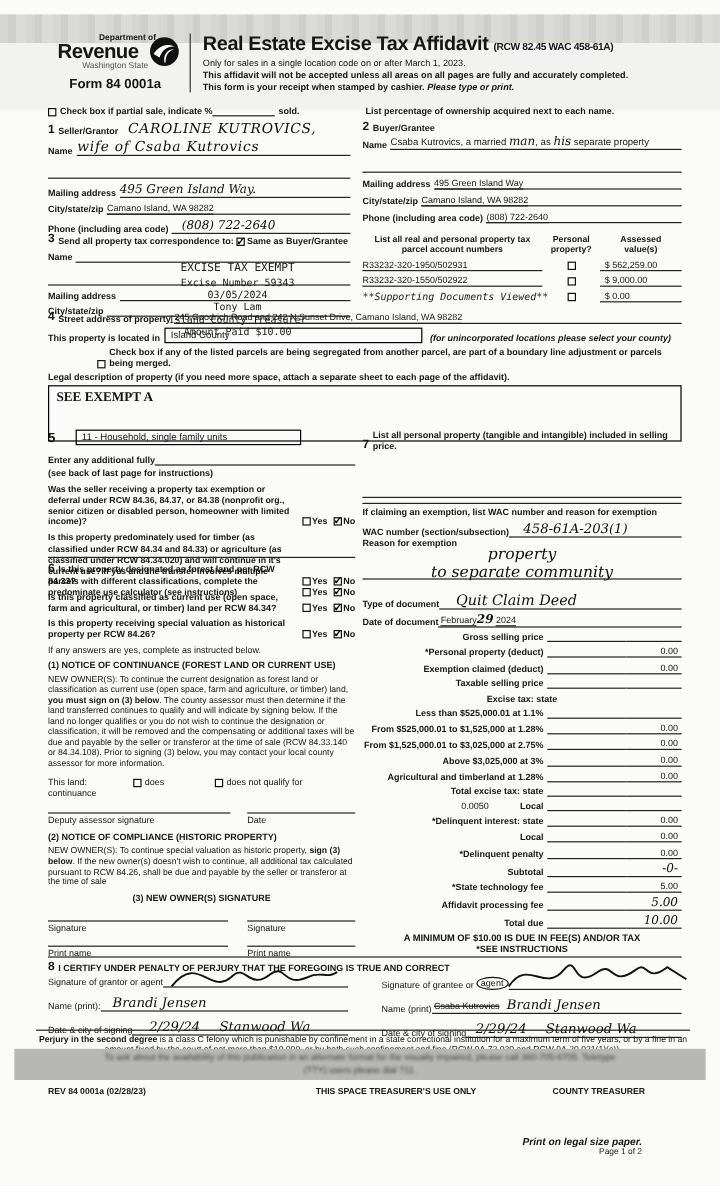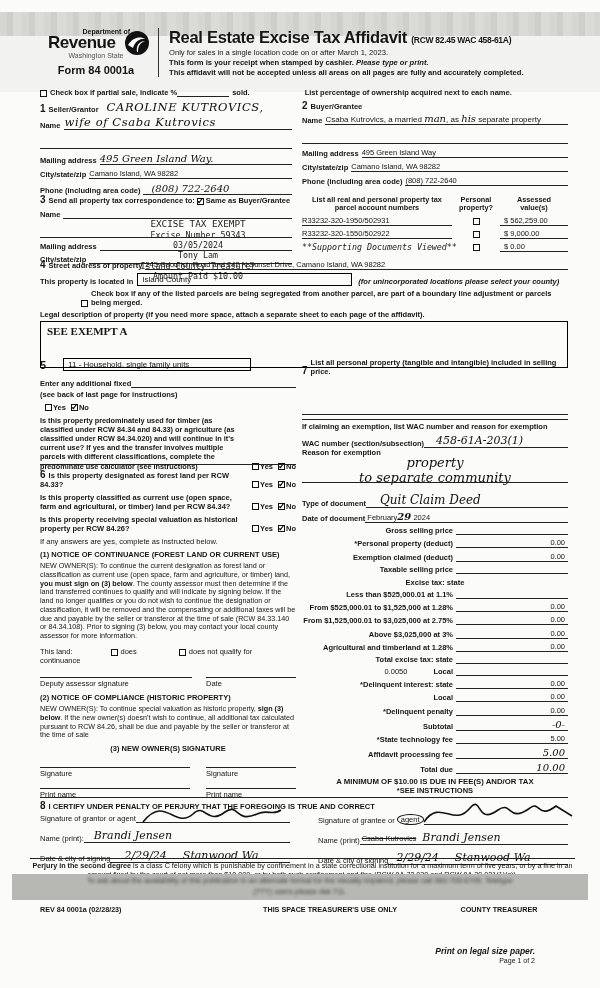--- a/index.html
+++ b/index.html
@@ -82,22 +82,22 @@
             <path d="M4 15 C9 7, 16 6, 22 9 C 17 8, 11 11, 9 18 Z" fill="#fff"></path>
             <path d="M13 22 C 12 16, 15 11, 21 11 C 16 13, 14 16, 14 22 Z" fill="#fff"></path>
           </svg>
       </span>
       <div class="wstate">Washington State</div>
       <div class="formno">Form 84 0001a</div>
     </div>
     <div class="tcol">
       <div class="title"><span>Real Estate Excise Tax Affidavit</span> <small>(RCW 82.45 WAC 458-61A)</small></div>
       <div class="sub">Only for sales in a single location code on or after March 1, 2023.</div>
+      <div class="sub b">This affidavit will not be accepted unless all areas on all pages are fully and accurately completed.</div>
       <div class="sub"><span class="b">This form is your receipt when stamped by cashier.</span> <span class="b i">Please type or print.</span></div>
-      <div class="sub b">This affidavit will not be accepted unless all areas on all pages are fully and accurately completed.</div>
     </div>
   </div>
 
   <div class="abs row fs75" style="top:88px; left:40px; width:528px;">
     <span class="cb"></span>
     <span class="b" style="margin-left:3px;">Check box if partial sale, indicate %</span>
     <span class="u" style="width:52px; height:9px;"></span>
     <span class="b" style="margin-left:3px;">sold.</span>
     <span class="b" style="margin-left:55px;">List percentage of ownership acquired next to each name.</span>
   </div>
@@ -224,25 +224,26 @@
     <div class="b" style="margin-top:3px;">Legal description of property (if you need more space, attach a separate sheet to each page of the affidavit).</div>
     <div class="legalbox"><span>SEE EXEMPT A</span></div>
   </div>
 
   <div class="abs fs75" style="top:358px; left:40px; width:256px;">
     <div class="row">
       <span class="secnum" style="font-size:11px;">5</span>
       <span class="selbox" style="width:188px; margin-left:14px;"><span>11 - Household, single family units</span></span>
     </div>
     <div class="row" style="margin-top:8px;">
-      <span class="b">Enter any additional fixed</span>
+      <span class="b">Enter any additional fully</span>
       <span class="fill"></span>
     </div>
     <div class="b" style="margin-top:2px;">(see back of last page for instructions)</div>
     <div class="qrow">
+      <div class="qtext b" style="font-size:7.3px; line-height:1.25;">Was the seller receiving a property tax exemption or deferral under RCW 84.36, 84.37, or 84.38 (nonprofit org., senior citizen or disabled person, homeowner with limited income)?</div>
       <div class="yn"><span class="cb"></span><span>Yes</span><span class="cb checked"></span><span>No</span></div>
     </div>
     <div class="qrow">
       <div class="qtext" style="font-size:7.3px; line-height:1.25;"><span class="b">Is this property predominately used for timber (as classified under RCW 84.34 and 84.33) or agriculture (as classified under RCW 84.34.020) and will continue in it's current use?</span> <span class="b">If yes and the transfer involves multiple parcels with different classifications, complete the predominate use calculator (see instructions)</span></div>
       <div class="yn"><span class="cb"></span><span>Yes</span><span class="cb checked"></span><span>No</span></div>
     </div>
   </div>
 
   <div class="abs fs75" style="top:358px; left:302px; width:266px;">
     <div class="row">

